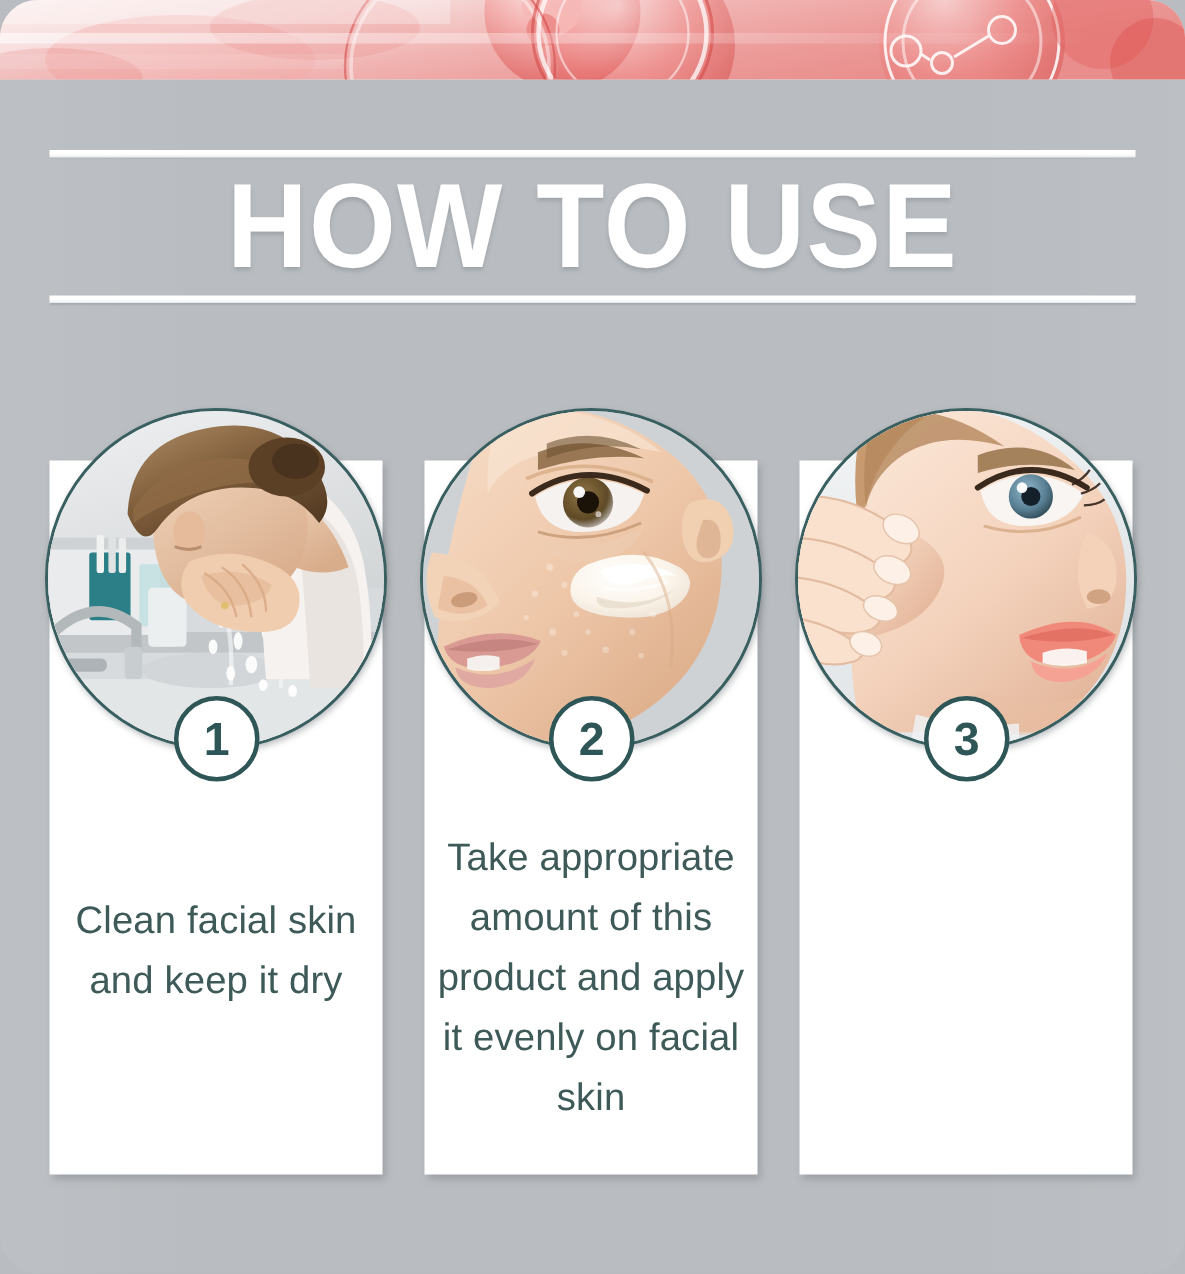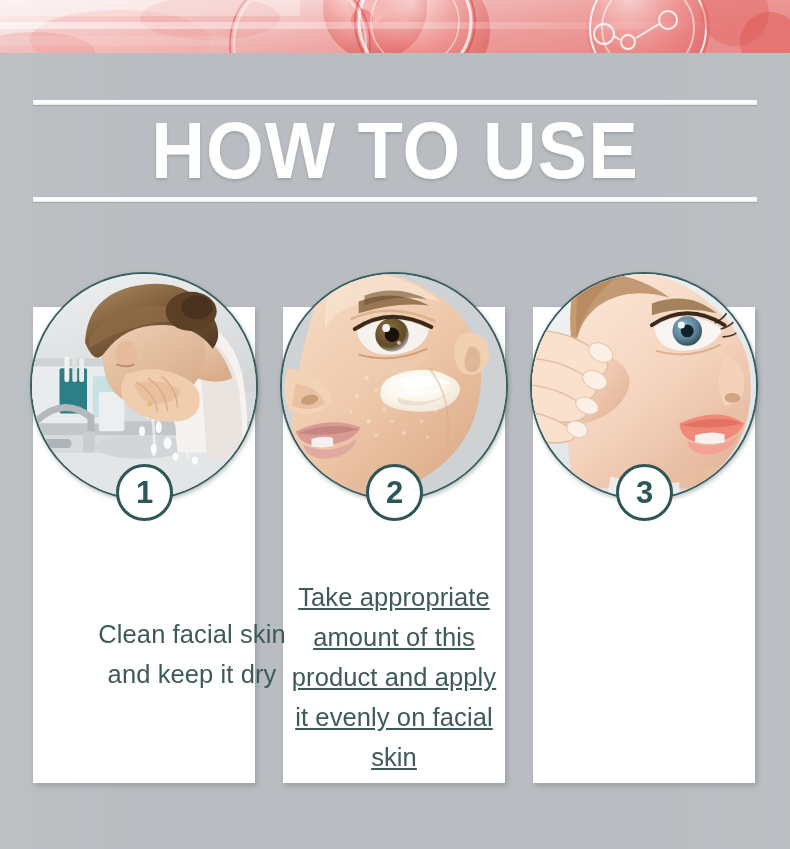--- a/index.html
+++ b/index.html
@@ -16,20 +16,21 @@
     background: #b9bdc1;
     position: relative;
   }
 
   #page {
     position: relative;
     width: 790px;
     height: 849px;
     background: #b9bdc1;
     overflow: hidden;
+    border-radius: 25px;
   }
 
   
   .bg-sheen {
     position: absolute;
     left: 0; top: 53px; right: 0; bottom: 0;
     background:
       linear-gradient(90deg,
         rgba(255,255,255,0.05) 0%,
         rgba(255,255,255,0.00) 18%,
@@ -135,22 +136,22 @@
   .caption {
     position: absolute;
     width: 222px;
     text-align: center;
     color: #3e5a58;
     font-size: 25.5px;
     line-height: 40px;
     letter-spacing: 0.1px;
     padding: 0 8px;
   }
-  .cap-1 { left: 0px;   top: 342px; margin-left: 48px; }
-  .cap-2 { left: 250px; top: 305px; text-decoration: underline; }
+  .cap-1 { left: 0px;   top: 322px; }
+  .cap-2 { left: 250px; top: 280px; }
   .cap-3 { left: 500px; top: 308px; }
 </style>
 </head>
 <body>
 
 <div id="page">
 
   <div class="bg-sheen"></div>
 
   <div class="banner">

